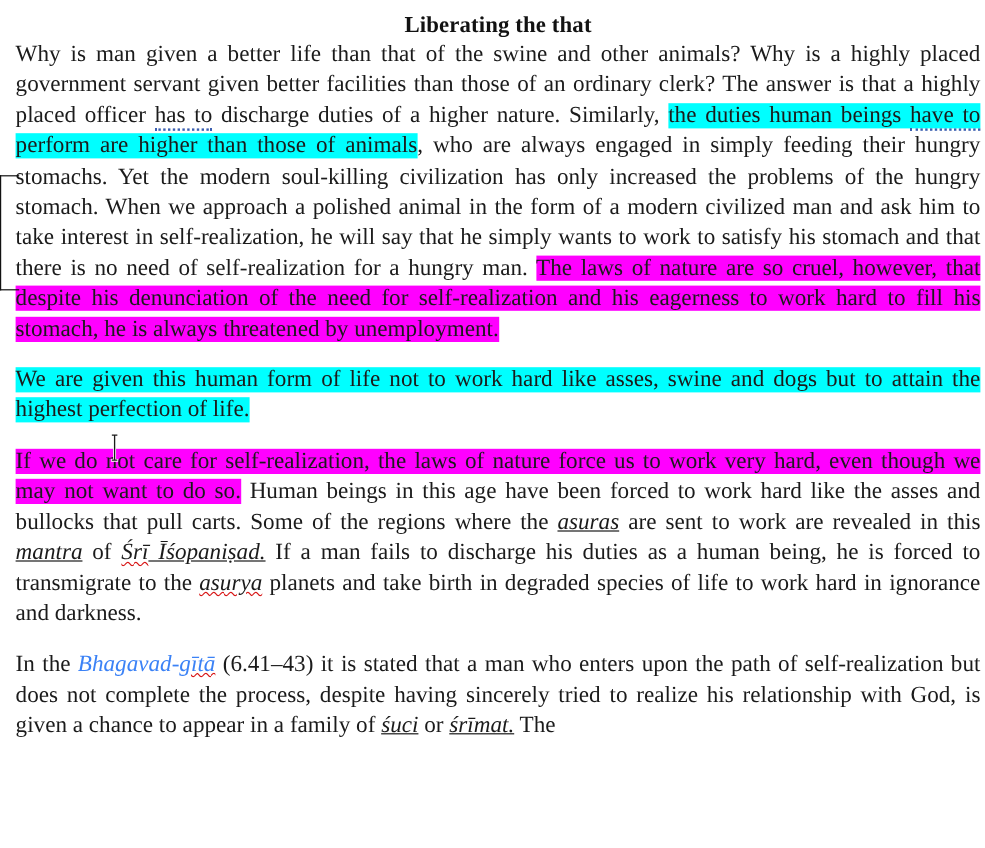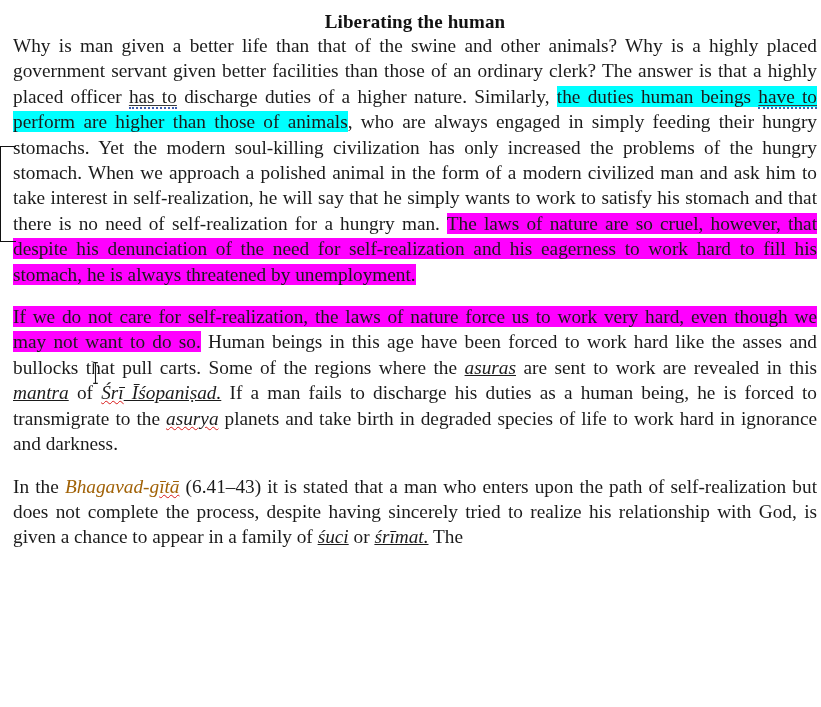--- a/index.html
+++ b/index.html
@@ -70,28 +70,27 @@
     text-decoration: underline;
     text-decoration-style: wavy;
     text-decoration-color: #d81717;
     text-decoration-thickness: 1px;
     text-underline-offset: 1px;
   }
   
   .grammar {
     border-bottom: 2px dotted #3b5fb0;
     padding-bottom: 0px;
-    text-decoration: underline;
     text-decoration-color: #3a3a3a;
     text-decoration-thickness: 1px;
     text-underline-offset: 2px;
   }
   
   .redtitle {
-    color: #a16207;
+    color: #3b82f6;
     font-style: italic;
   }
 
   
   .change-bar {
     position: absolute;
     left: 0px;
     top: 135px;
     width: 15px;
     height: 94px;
@@ -112,25 +111,26 @@
     pointer-events: none;
   }
 </style>
 </head>
 <body>
 
 <div id="page">
 
   <div class="change-bar"></div>
 
-  <h1 class="doc-title"><span>Liberating the human</span></h1>
+  <h1 class="doc-title"><span>Liberating the that</span></h1>
 
 
   <p class="para"><span>Why is man given a better life than that of the swine and other animals? Why is a highly placed government servant given better facilities than those of an ordinary clerk? The answer is that a highly placed officer </span><span class="grammar">has to</span><span> discharge duties of a higher nature. Similarly, </span><span class="hl-cyan"><span>the duties human beings </span><span class="grammar">have to</span><span> perform are higher than those of animals</span></span><span>, who are always engaged in simply feeding their hungry stomachs. Yet the modern soul-killing civilization has only increased the problems of the hungry stomach. When we approach a polished animal in the form of a modern civilized man and ask him to take interest in self-realization, he will say that he simply wants to work to satisfy his stomach and that there is no need of self-realization for a hungry man. </span><span class="hl-magenta">The laws of nature are so cruel, however, that despite his denunciation of the need for self-realization and his eagerness to work hard to fill his stomach, he is always threatened by unemployment.</span></p>
 
+  <p class="para"><span class="hl-cyan">We are given this human form of life not to work hard like asses, swine and dogs but to attain the highest perfection of life.</span></p>
 
   <p class="para"><span class="hl-magenta">If we do not care for self-realization, the laws of nature force us to work very hard, even though we may not want to do so.</span><span> Human beings in this age have been forced to work hard like the asses and bullocks that pull carts. Some of the regions where the </span><span class="it">asuras</span><span> are sent to work are revealed in this </span><span class="it">mantra</span><span> of </span><span class="it spell">Śrī</span><span class="it"> Īśopaniṣad.</span><span> If a man fails to discharge his duties as a human being, he is forced to transmigrate to the </span><span class="it spell">asurya</span><span> planets and take birth in degraded species of life to work hard in ignorance and darkness.</span></p>
 
   <p class="para last-clipped"><span>In the </span><span class="redtitle">Bhagavad-g</span><span class="redtitle spell">ītā</span><span> (6.41–43) it is stated that a man who enters upon the path of self-realization but does not complete the process, despite having sincerely tried to realize his relationship with God, is given a chance to appear in a family of </span><span class="it">śuci</span><span> or </span><span class="it">śrīmat.</span><span> The</span></p>
 
   <div class="text-cursor">
     <svg width="9" height="24" viewBox="0 0 9 24" xmlns="http://www.w3.org/2000/svg">
       <g fill="#ffffff" stroke="#ffffff" stroke-width="2.4">
         <path d="M1.6 1.4 H7.4 M4.5 1.4 V22.6 M1.6 22.6 H7.4"></path>
       </g>

